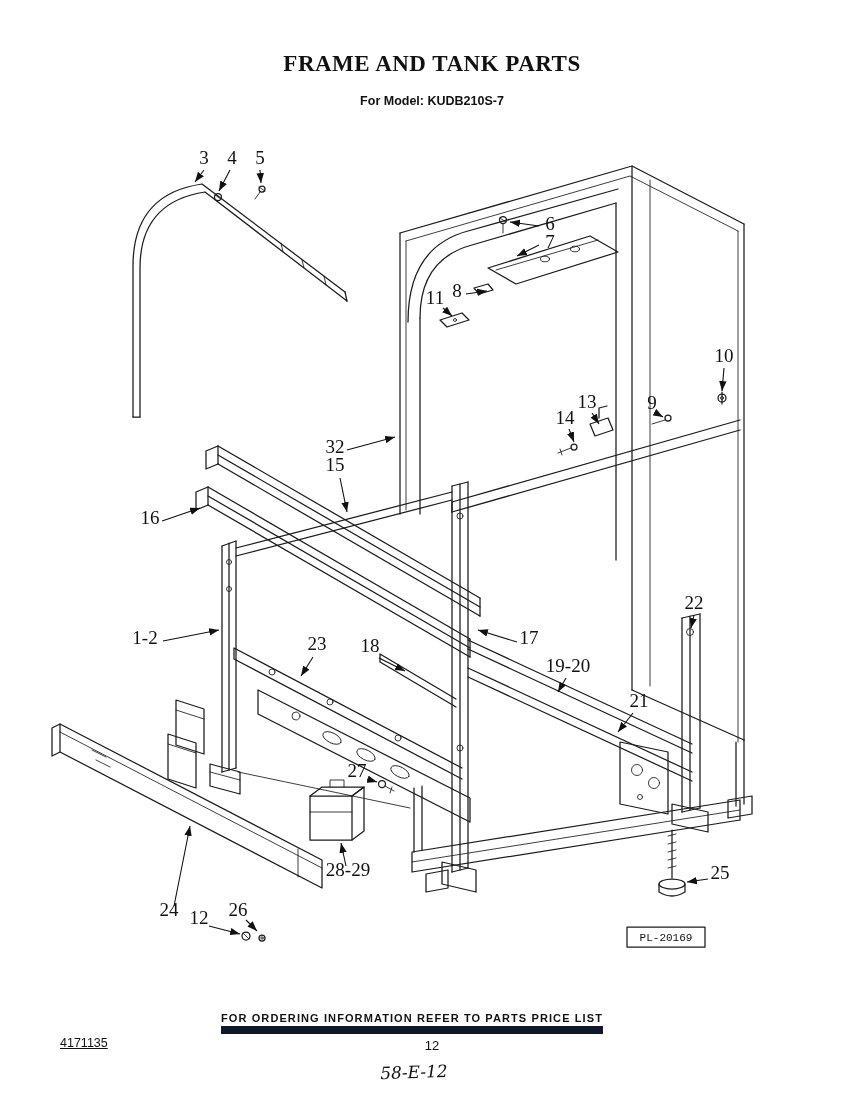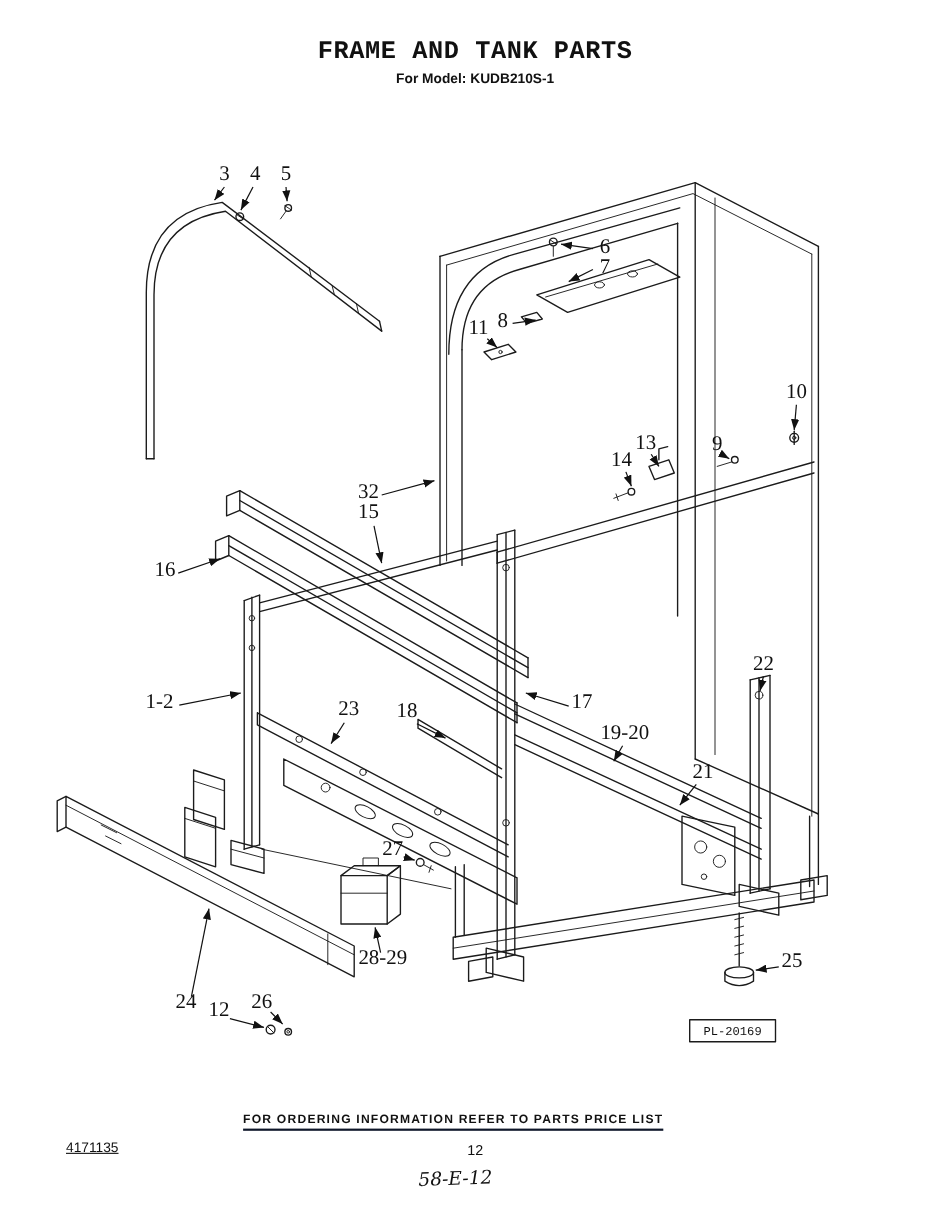--- a/index.html
+++ b/index.html
@@ -1,42 +1,42 @@
 <!DOCTYPE html>
 <html><head>
 <meta charset="utf-8">
 <style>
   html,body{margin:0;padding:0;background:#fff;}
   .page{position:relative;width:864px;height:1099px;background:#ffffff;overflow:hidden;
         font-family:"Liberation Sans",sans-serif;color:#111;}
   .hdr{position:absolute;top:34px;left:0;right:0;text-align:center;}
-  .hdr h1{margin:0;font-size:23px;font-weight:bold;letter-spacing:.5px;font-family:Liberation Mono, monospace;}
+  .hdr h1{margin:17px;font-size:23px;font-weight:bold;letter-spacing:.5px;font-family:Liberation Serif, serif;}
   .hdr .model{margin-top:4px;font-size:12.5px;font-weight:bold;}
   svg.diagram{position:absolute;top:0;left:0;}
   .ln{fill:none;stroke:#1b1b1b;stroke-width:1.25;stroke-linejoin:round;stroke-linecap:round;}
   .thin{fill:none;stroke:#1b1b1b;stroke-width:.85;stroke-linejoin:round;stroke-linecap:round;}
   .leader{stroke:#111;stroke-width:1.1;}
   .callout{font-family:"Liberation Serif",serif;font-size:19px;fill:#111;text-anchor:middle;}
   .plate-text{font-family:"Liberation Mono",monospace;font-size:11px;fill:#111;text-anchor:middle;}
   .ftr-note{position:absolute;top:1008px;left:0;right:0;text-align:center;}
   .ftr-note span{display:inline-block;transform:translateX(-20px);font-size:11px;font-weight:bold;
-       letter-spacing:1.1px;border-bottom:2px solid #0f172a;padding-bottom:2px;}
+       letter-spacing:1.1px;border-bottom:8px solid #0f172a;padding-bottom:2px;}
   .docnum{position:absolute;top:1036px;left:60px;font-size:12.5px;text-decoration:underline;}
   .pagenum{position:absolute;top:1038px;left:0;right:0;text-align:center;font-size:13px;}
   .handnote{position:absolute;top:1062px;left:0;right:0;text-align:center;
        font-family:"DejaVu Serif",serif;font-style:italic;font-size:17px;transform:translateX(-18px) rotate(-2deg);}
 </style>
 </head>
 <body>
 
 <div class="page">
 
   <div class="hdr">
     <h1>FRAME AND TANK PARTS</h1>
-    <div class="model">For Model: KUDB210S-1</div>
+    <div class="model">For Model: KUDB210S-7</div>
   </div>
 
   <svg class="diagram" width="864" height="1099" viewBox="0 0 864 1099" xmlns="http://www.w3.org/2000/svg">
     <defs>
       <marker id="arw" viewBox="0 0 8 6" refX="8" refY="3" markerWidth="9" markerHeight="7" orient="auto">
         <path d="M0,0 L8,3 L0,6 Z" fill="#111"></path>
       </marker>
     </defs>
 
     <g>

